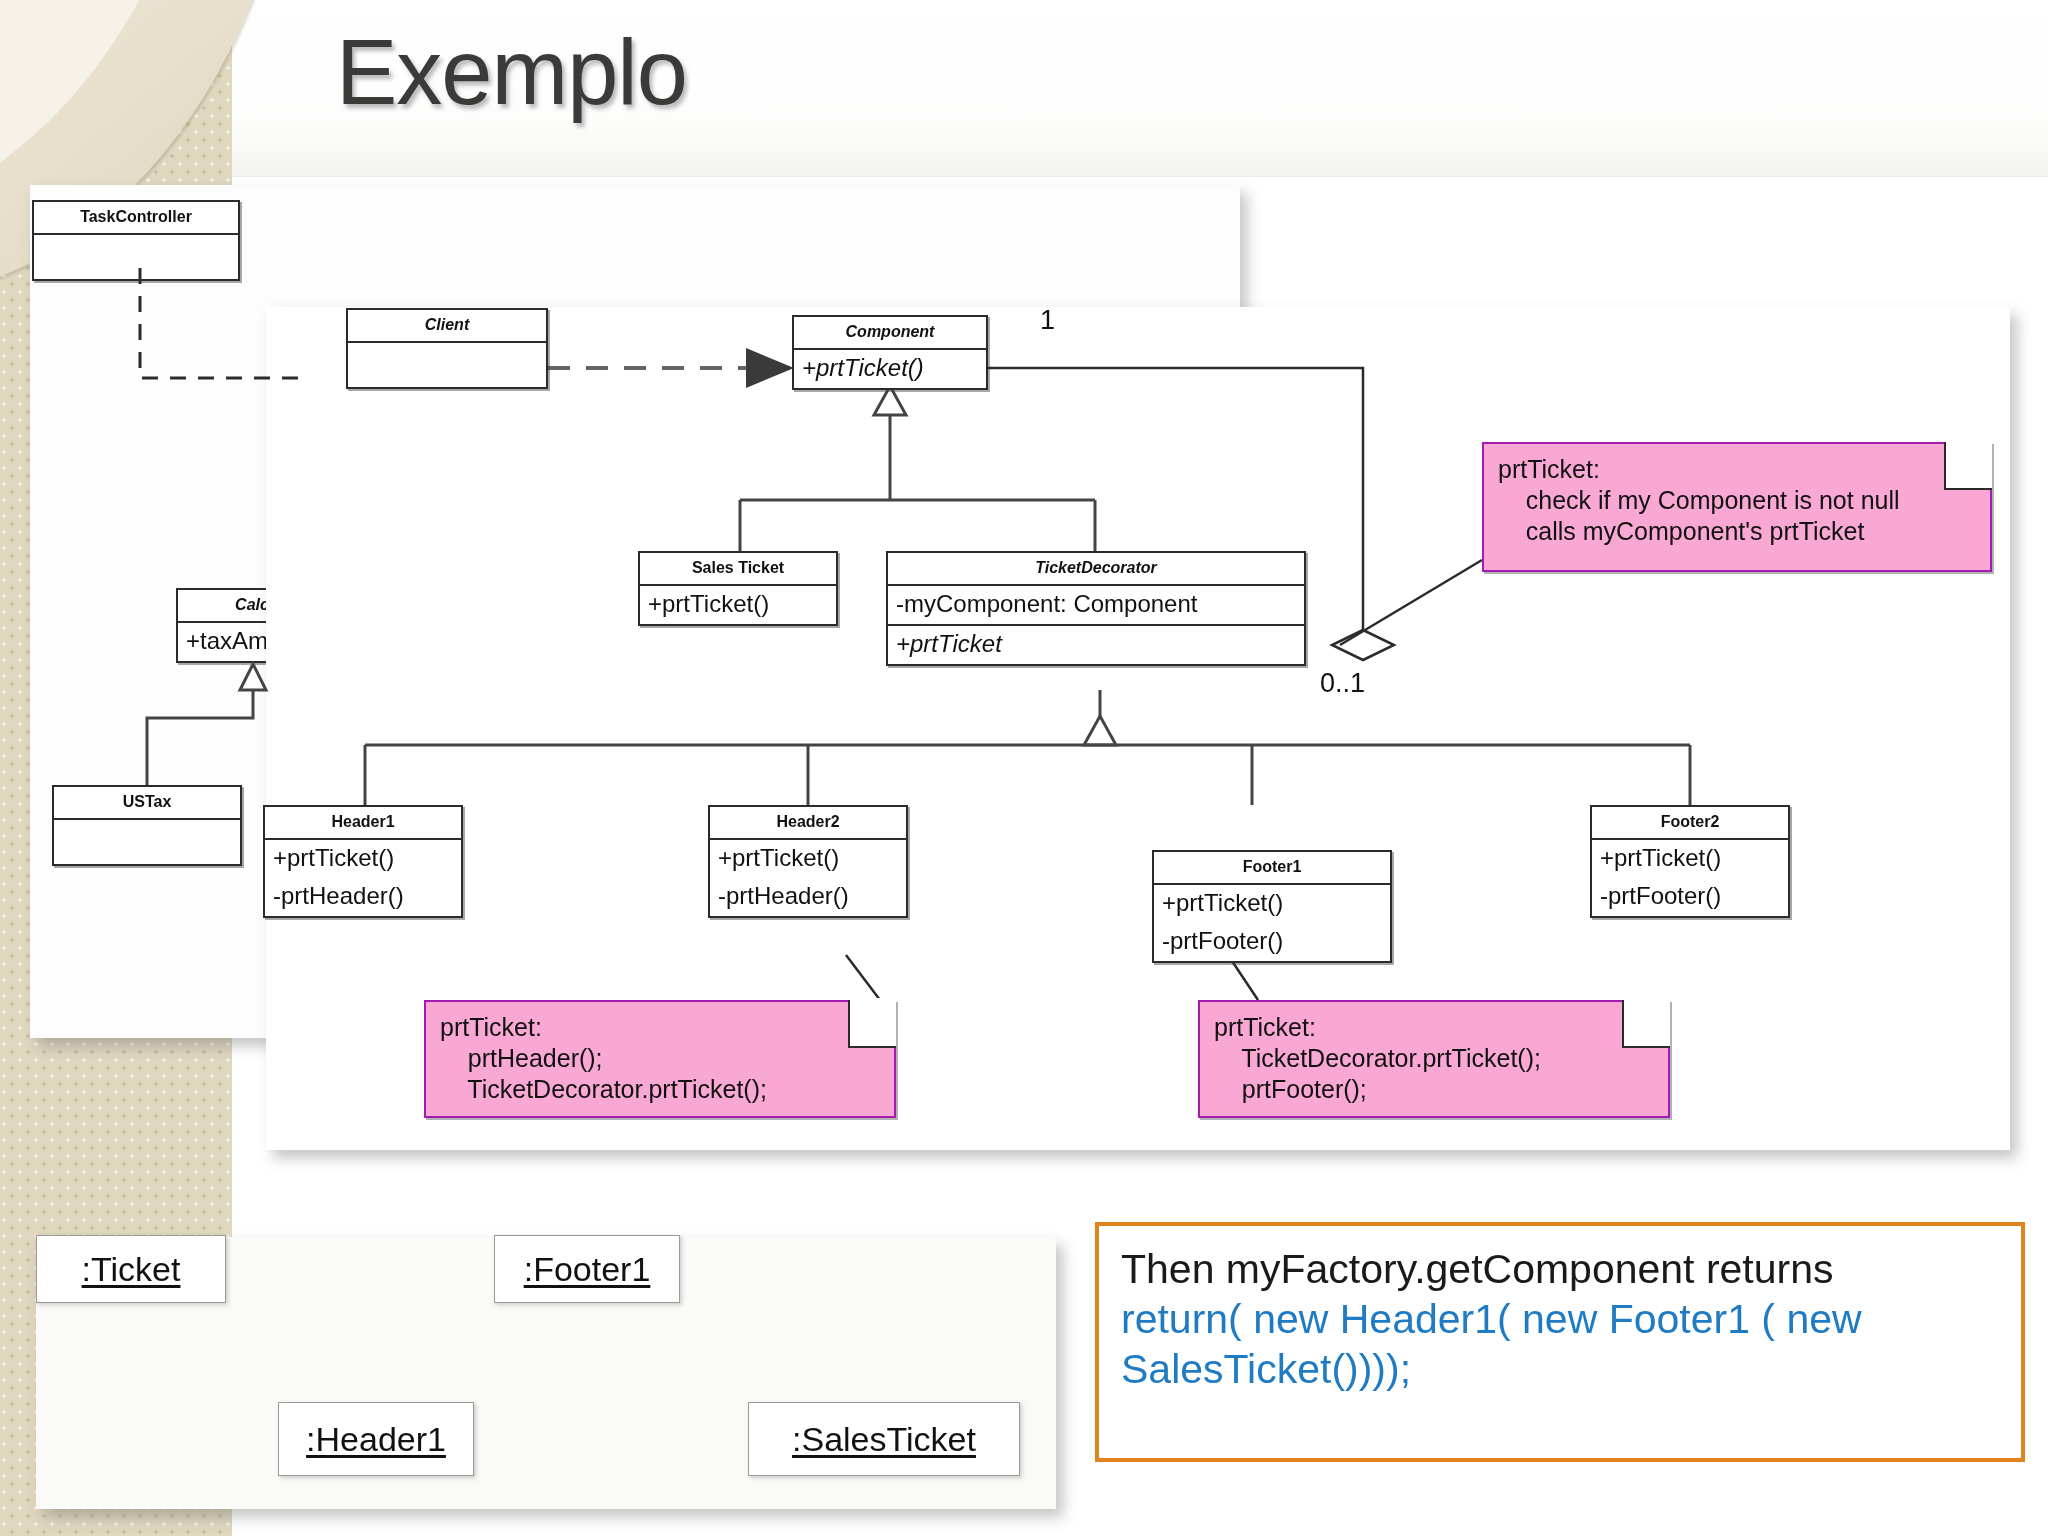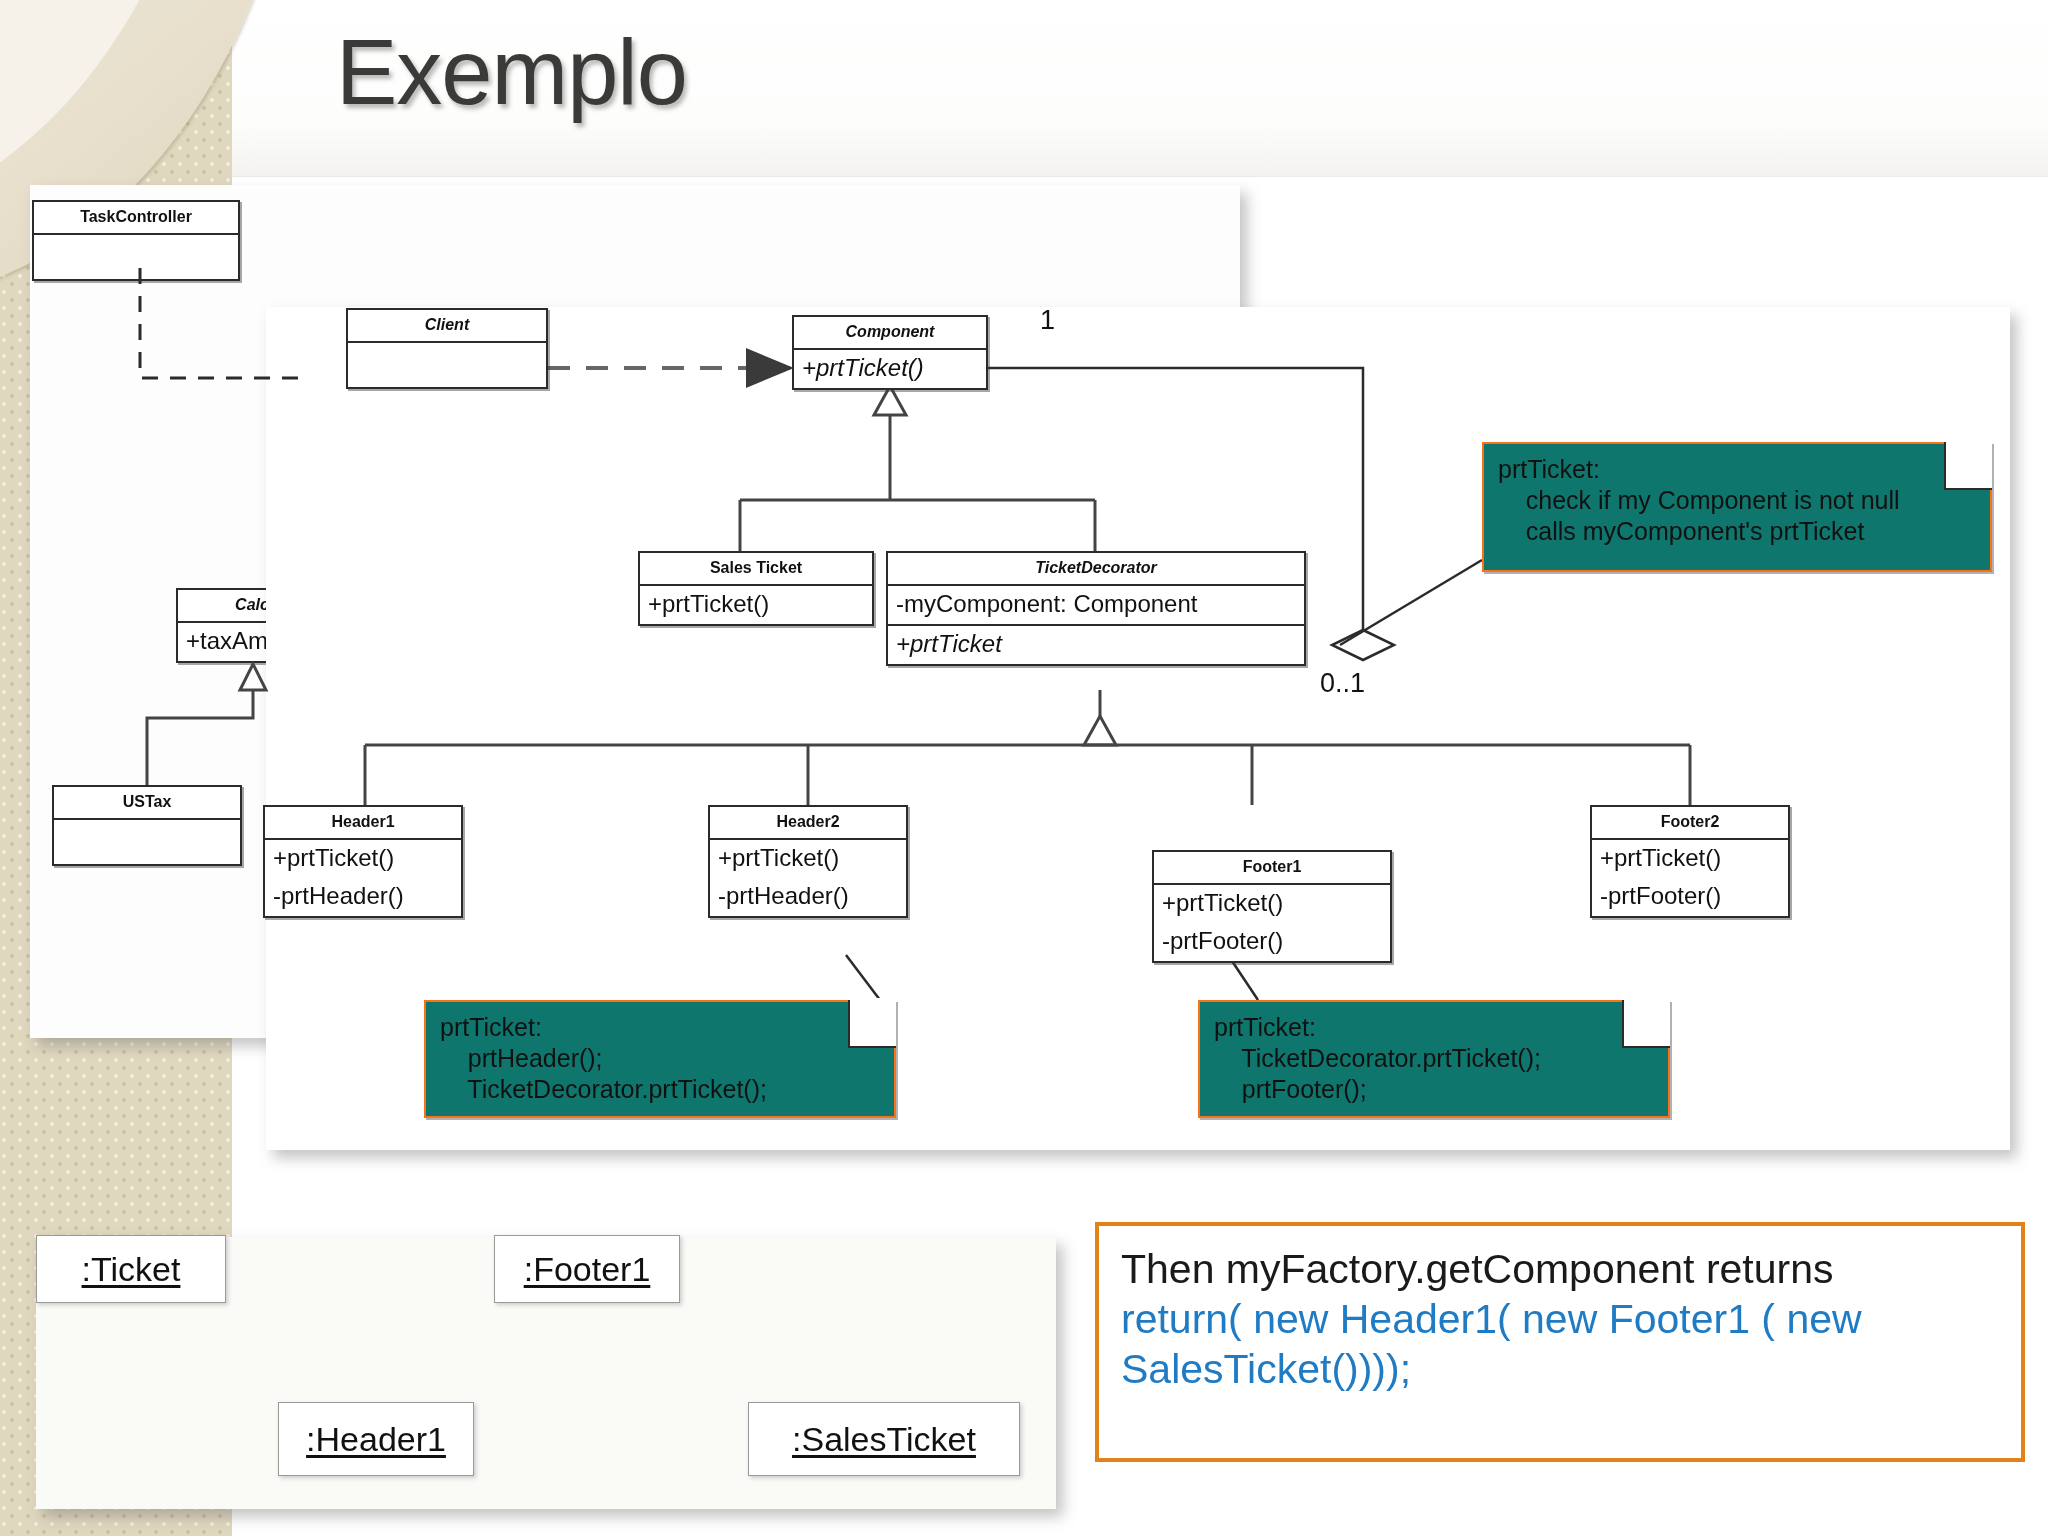--- a/index.html
+++ b/index.html
@@ -60,21 +60,21 @@
     padding:6px 8px 7px 8px;border-bottom:2px solid #2b2b2b;white-space:nowrap;
   }
   .cls .name.italic{font-style:italic;font-weight:bold;}
   .cls .compart{border-bottom:2px solid #2b2b2b;}
   .cls .compart:last-child{border-bottom:none;}
   .cls .op{font-size:24px;color:#111;padding:5px 10px 6px 8px;white-space:nowrap;line-height:1.12;}
   .cls .op.italic{font-style:italic;}
   .cls .empty{height:44px;}
 
   
-  .note{position:absolute;background:#0f766e;border:2px solid #f97316;box-sizing:border-box;
+  .note{position:absolute;background:#f9a8d4;border:2px solid #a21caf;box-sizing:border-box;
         box-shadow:2px 2px 0 rgba(60,60,60,.4);}
   .note .fold{position:absolute;right:-2px;top:-2px;width:46px;height:46px;
         background:#fff;border-left:2px solid #2b2b2b;border-bottom:2px solid #2b2b2b;
         transform-origin:top right;}
   .note .fold:after{content:"";position:absolute;left:-2px;top:-2px;width:0;height:0;
         border-left:46px solid transparent;border-top:46px solid #fff;}
   .note .ntext{position:relative;padding:10px 14px;font-size:25px;color:#111;line-height:1.24;white-space:pre;}
 
   
   .obj{position:absolute;background:#fff;border:1px solid #9a9a9a;box-sizing:border-box;
@@ -182,21 +182,21 @@
   <div class="cls" style="left:792px;top:315px;width:196px;">
     <div class="name italic">Component</div>
     <div class="compart">
       <div class="op italic">+prtTicket()</div>
     </div>
   </div>
 
   <div class="mult" style="left:1040px;top:305px;">1</div>
   <div class="mult" style="left:1320px;top:668px;">0..1</div>
 
-  <div class="cls" style="left:638px;top:551px;width:236px;">
+  <div class="cls" style="left:638px;top:551px;width:200px;">
     <div class="name">Sales Ticket</div>
     <div class="compart">
       <div class="op">+prtTicket()</div>
     </div>
   </div>
 
   <div class="cls" style="left:886px;top:551px;width:420px;">
     <div class="name italic">TicketDecorator</div>
     <div class="compart">
       <div class="op">-myComponent: Component</div>

